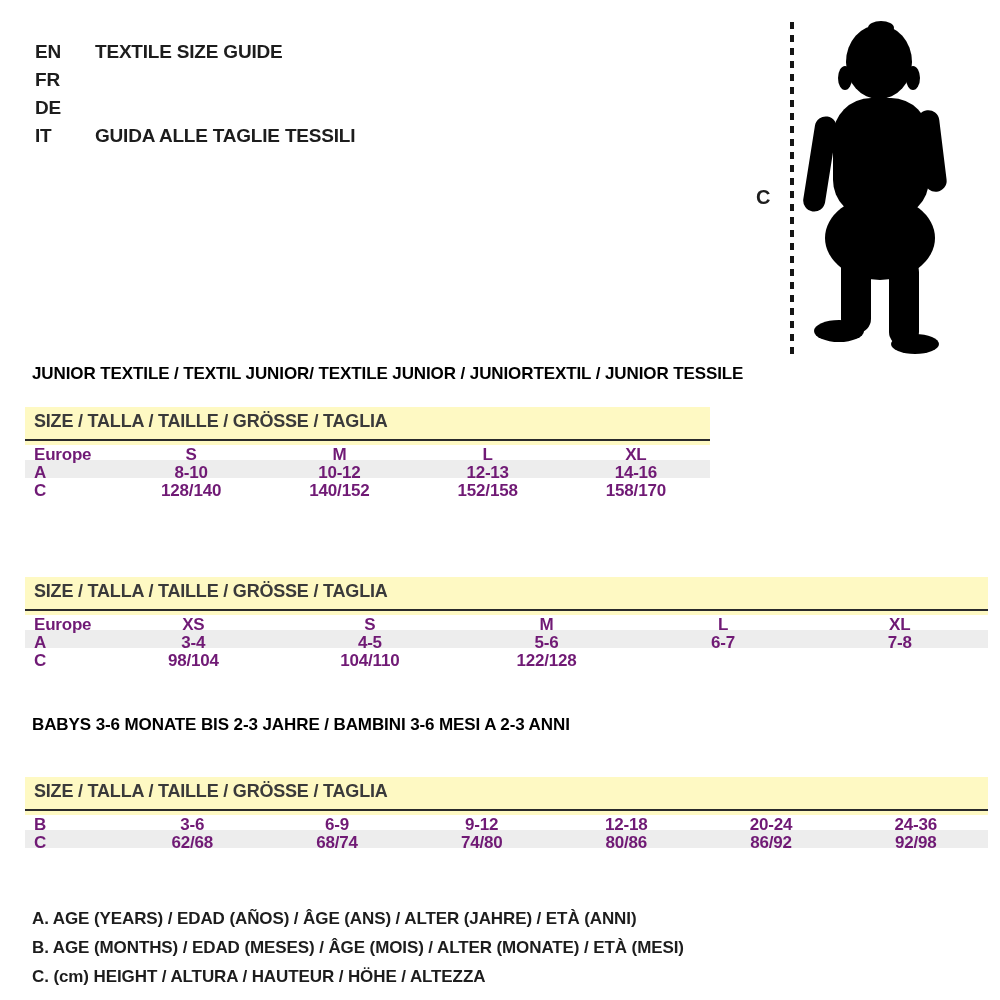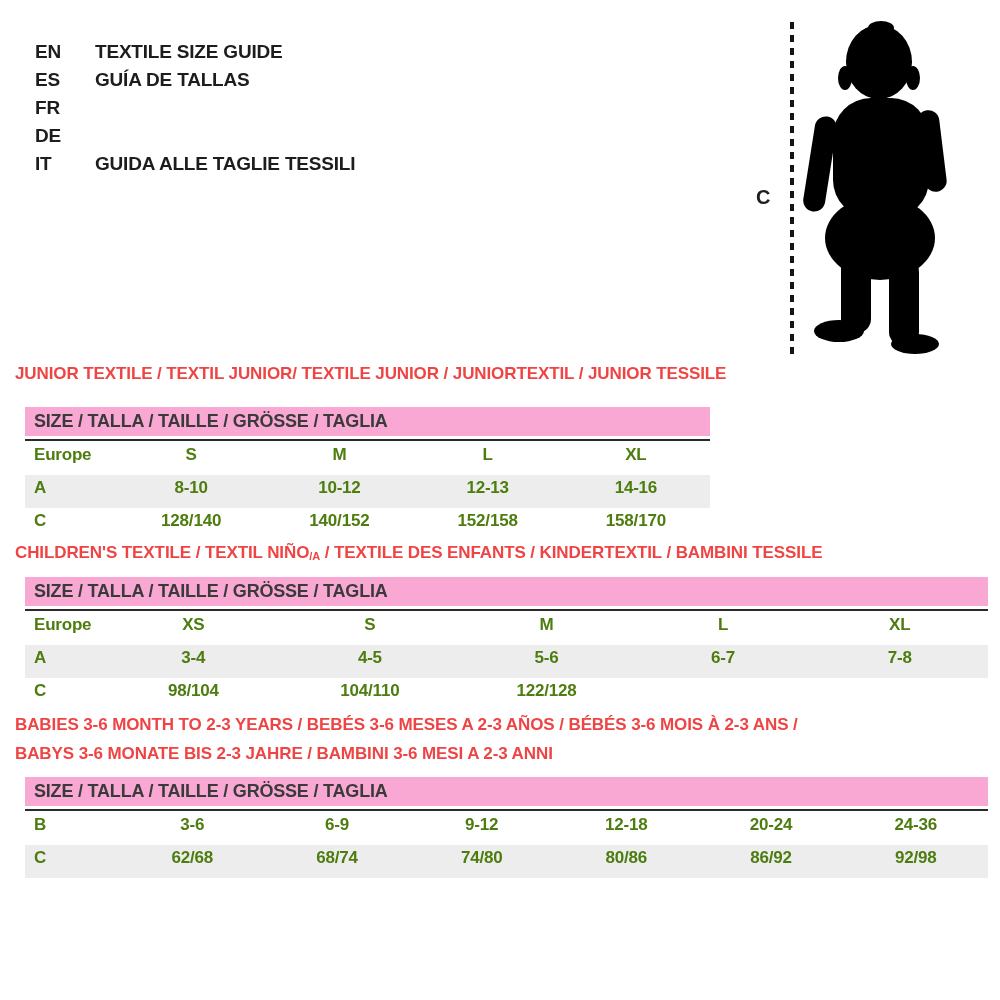--- a/index.html
+++ b/index.html
@@ -19,60 +19,56 @@
 
   
   .fig-c { position:absolute; left:756px; top:178px; font-size:20px; }
   .dotted {
     position:absolute; left:790px; top:14px; width:4px; height:332px;
     background:repeating-linear-gradient(to bottom, #151515 0 7px, transparent 7px 13px);
   }
   .baby { position:absolute; left:803px; top:10px; }
 
   
-  .sec-title { position:absolute; left:15px; font-size:17px; color:#ef4444; letter-spacing:-0.1px; white-space:nowrap; }
+  .sec-title { position:absolute; left:32px; font-size:17px; color:#000000; letter-spacing:-0.1px; white-space:nowrap; }
   .two-line span { display:block; line-height:29px; }
   .subA { font-size:11px; vertical-align:-2px; }
 
   
   .bar {
-    position:absolute; left:25px; height:29px; line-height:29px;
-    background:#f9a8d4; color:#3a3a3a; font-size:18px; padding-left:9px;
+    position:absolute; left:25px; height:38px; line-height:29px;
+    background:#fef9c3; color:#3a3a3a; font-size:18px; padding-left:9px;
     letter-spacing:-0.2px;
   }
   .rule { position:absolute; left:25px; height:2px; background:#2a2a2a; }
   .w-sm { width:685px; }
   .w-lg { width:963px; }
 
   
   .tbl { position:absolute; left:25px; }
-  .trow { display:grid; height:33px; line-height:25px; font-size:17px; color:#4d7c0f; letter-spacing:-0.2px; }
+  .trow { display:grid; height:18px; line-height:25px; font-size:17px; color:#701a75; letter-spacing:-0.2px; }
   .g4 { grid-template-columns:92px repeat(4,1fr); width:685px; }
   .g5 { grid-template-columns:80px repeat(5,1fr); width:963px; }
   .g6 { grid-template-columns:95px repeat(6,1fr); width:963px; }
   .trow.shaded { background:#ededed; }
   .tlabel { padding-left:9px; text-align:left; }
   .tcell { text-align:center; }
 
   
   .foot { position:absolute; left:32px; top:896px; font-size:17px; line-height:29px; letter-spacing:-0.1px; }
 </style>
 </head>
 <body>
 
 <div class="page">
 
   <div class="langs">
     <div class="lang-row">
       <span class="lang-code">EN</span>
       <span class="lang-label">TEXTILE SIZE GUIDE</span>
-    </div>
-    <div class="lang-row">
-      <span class="lang-code">ES</span>
-      <span class="lang-label">GUÍA DE TALLAS</span>
     </div>
     <div class="lang-row">
       <span class="lang-code">FR</span>
     </div>
     <div class="lang-row">
       <span class="lang-code">DE</span>
     </div>
     <div class="lang-row">
       <span class="lang-code">IT</span>
       <span class="lang-label">GUIDA ALLE TAGLIE TESSILI</span>
@@ -118,23 +114,20 @@
     </div>
     <div class="trow g4">
       <div class="tlabel">C</div>
       <div class="tcell">128/140</div>
       <div class="tcell">140/152</div>
       <div class="tcell">152/158</div>
       <div class="tcell">158/170</div>
     </div>
   </div>
 
-  <h2 class="sec-title" style="top:535px">
-    <span>CHILDREN'S TEXTILE / TEXTIL NIÑO</span><span class="subA">/A</span><span> / TEXTILE DES ENFANTS / KINDERTEXTIL / BAMBINI TESSILE</span>
-  </h2>
   <div class="bar w-lg" style="top:569px">
     <span>SIZE / TALLA / TAILLE / GRÖSSE / TAGLIA</span>
   </div>
   <div class="rule w-lg" style="top:601px"></div>
   <div class="tbl" style="top:604px">
     <div class="trow g5">
       <div class="tlabel">Europe</div>
       <div class="tcell">XS</div>
       <div class="tcell">S</div>
       <div class="tcell">M</div>
@@ -151,21 +144,20 @@
     </div>
     <div class="trow g5">
       <div class="tlabel">C</div>
       <div class="tcell">98/104</div>
       <div class="tcell">104/110</div>
       <div class="tcell">122/128</div>
     </div>
   </div>
 
   <h2 class="sec-title two-line" style="top:702px">
-    <span>BABIES 3-6 MONTH TO 2-3 YEARS / BEBÉS 3-6 MESES A 2-3 AÑOS / BÉBÉS 3-6 MOIS À 2-3 ANS /</span>
     <span>BABYS 3-6 MONATE BIS 2-3 JAHRE / BAMBINI 3-6 MESI A 2-3 ANNI</span>
   </h2>
   <div class="bar w-lg" style="top:769px">
     <span>SIZE / TALLA / TAILLE / GRÖSSE / TAGLIA</span>
   </div>
   <div class="rule w-lg" style="top:801px"></div>
   <div class="tbl" style="top:804px">
     <div class="trow g6">
       <div class="tlabel">B</div>
       <div class="tcell">3-6</div>
@@ -179,14 +171,19 @@
       <div class="tlabel">C</div>
       <div class="tcell">62/68</div>
       <div class="tcell">68/74</div>
       <div class="tcell">74/80</div>
       <div class="tcell">80/86</div>
       <div class="tcell">86/92</div>
       <div class="tcell">92/98</div>
     </div>
   </div>
 
+  <div class="foot">
+    <div>A. AGE (YEARS) / EDAD (AÑOS) / ÂGE (ANS) / ALTER (JAHRE) / ETÀ (ANNI)</div>
+    <div>B. AGE (MONTHS) / EDAD (MESES) / ÂGE (MOIS) / ALTER (MONATE) / ETÀ (MESI)</div>
+    <div>C. (cm) HEIGHT / ALTURA / HAUTEUR / HÖHE / ALTEZZA</div>
+  </div>
 
 </div>
 
 </body></html>

